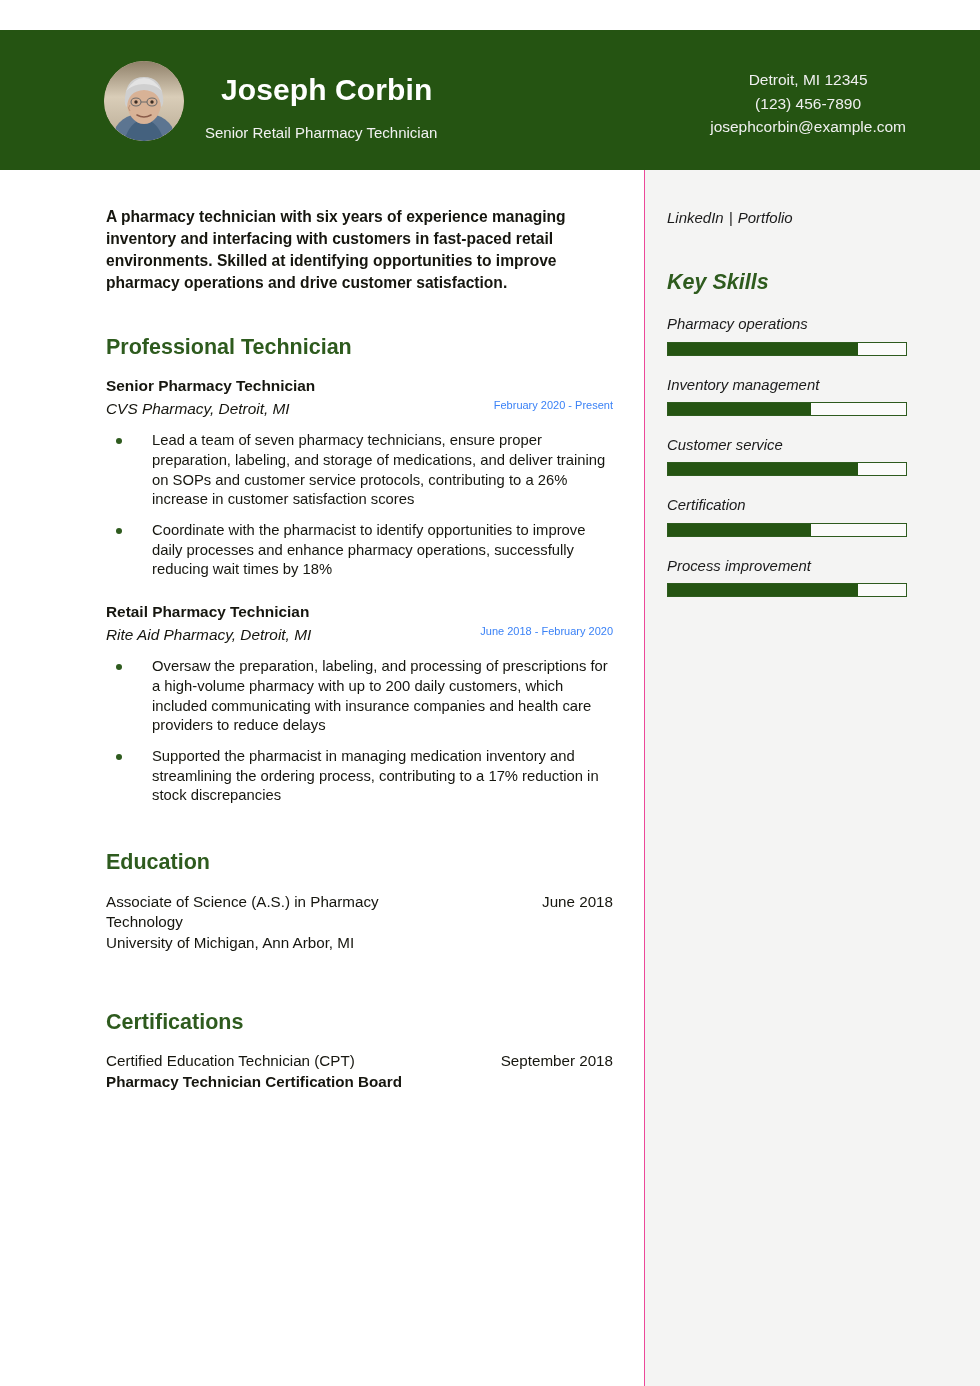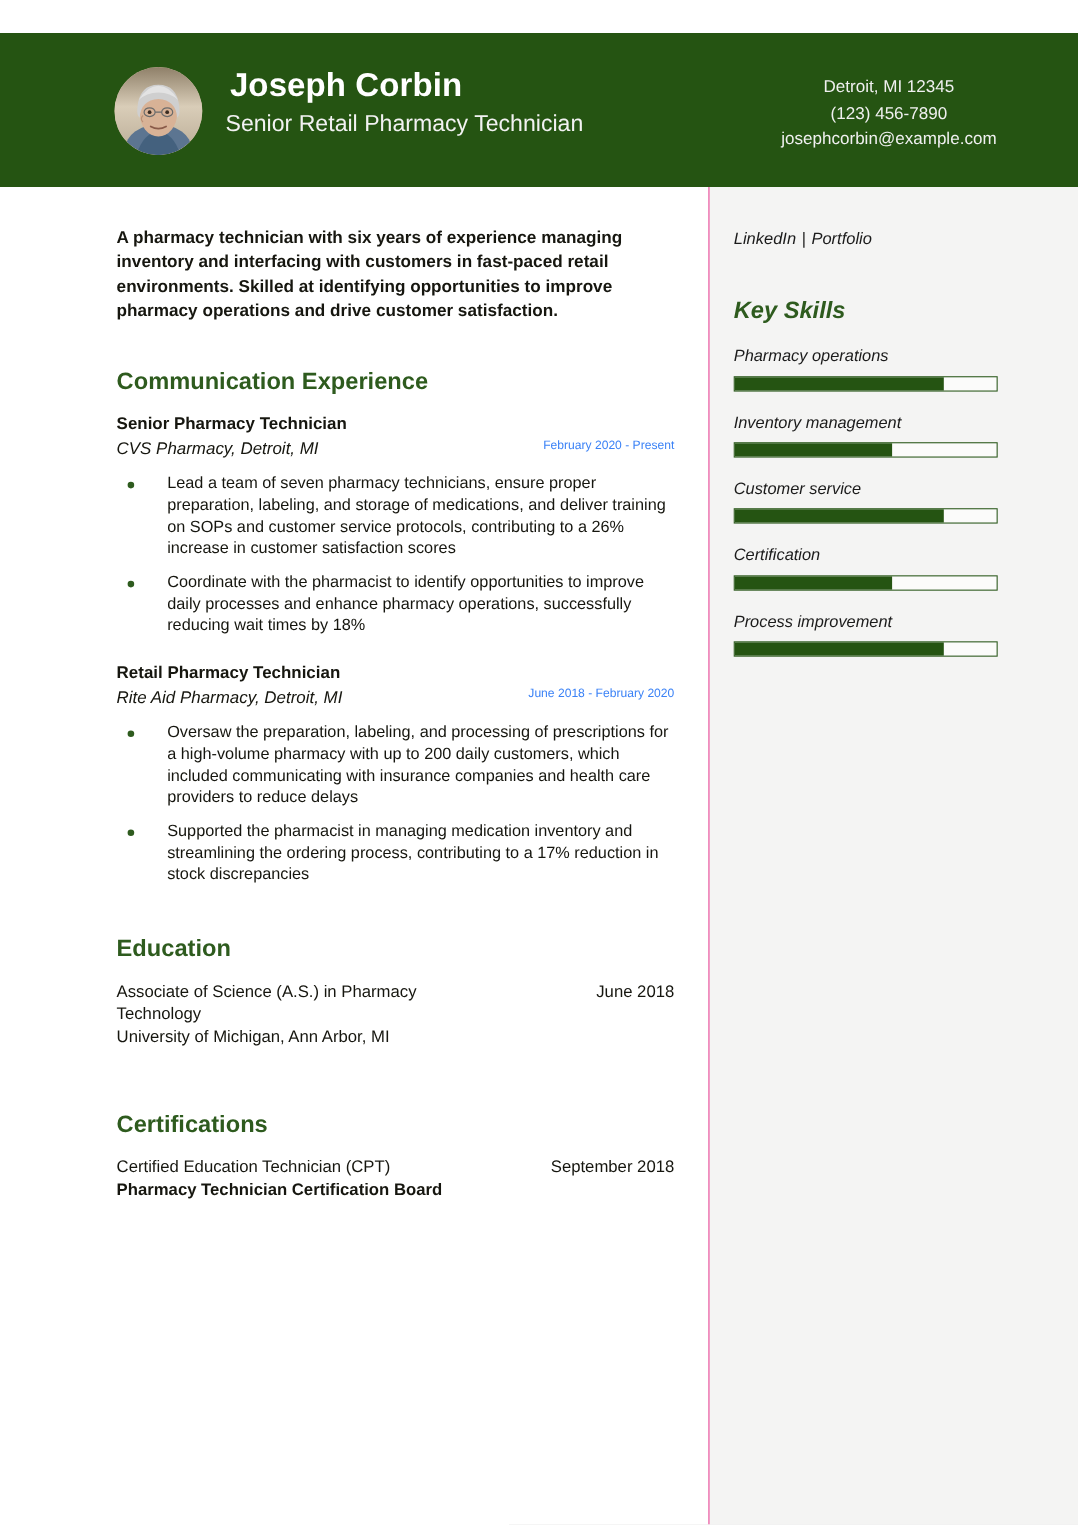--- a/index.html
+++ b/index.html
@@ -56,24 +56,24 @@
     position: absolute;
     left: 205px;
     top: 27px;
   }
   .name {
     font-size: 30px;
     font-weight: bold;
     color: #ffffff;
     line-height: 1.12;
     letter-spacing: 0.1px;
-    margin: 4px;
+    margin: 16px;
   }
   .job-title {
-    font-size: 21px;
+    font-size: 15px;
     font-weight: normal;
     color: #f2f2f2;
     line-height: 1.3;
     margin: 4px 0 0 0;
   }
 
   .contact {
     position: absolute;
     right: 74px;
     top: 38px;
@@ -315,21 +315,21 @@
   </div>
 
   <div class="body-wrap">
 
     <div class="col-main">
       <div class="main-pad">
 
         <div class="summary">A pharmacy technician with six years of experience managing inventory and interfacing with customers in fast-paced retail environments. Skilled at identifying opportunities to improve pharmacy operations and drive customer satisfaction.</div>
 
         <div class="sec-experience">
-          <div class="section-h">Communication Experience</div>
+          <div class="section-h">Professional Technician</div>
 
           <div class="job">
             <div class="job-role">Senior Pharmacy Technician</div>
             <div class="job-row">
               <div class="job-org">CVS Pharmacy, Detroit, MI</div>
               <div class="job-dates">February 2020 - Present</div>
             </div>
             <ul class="bullets">
               <li>
                 <span class="dot"></span>

